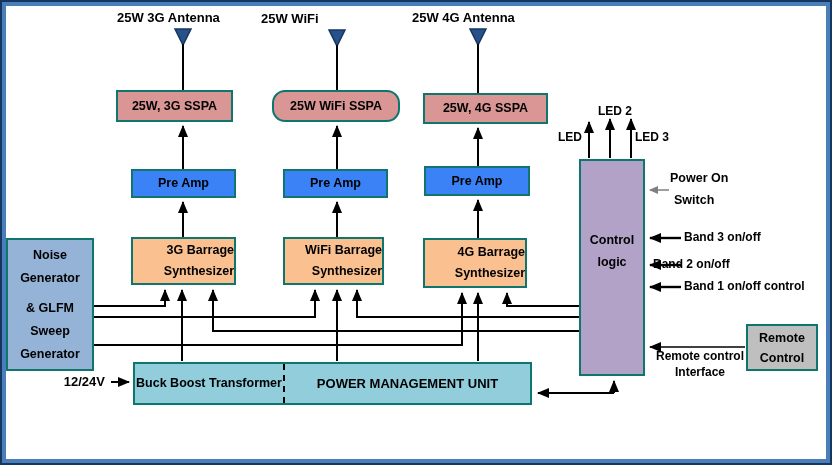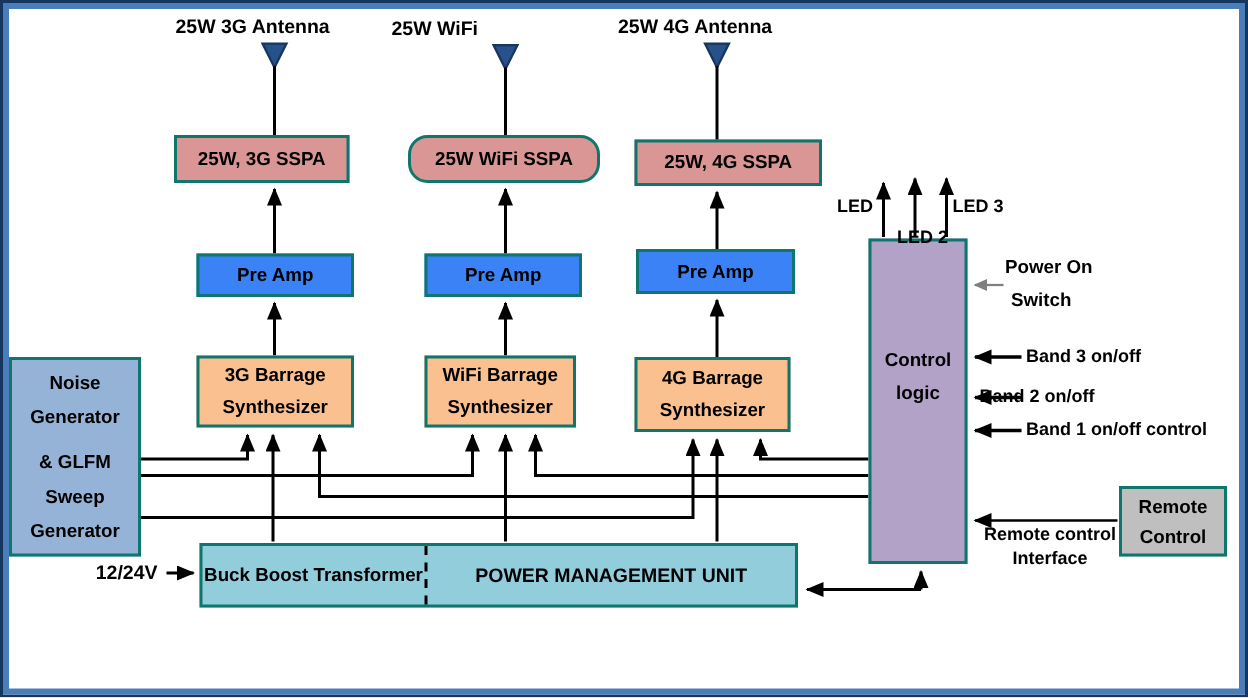--- a/index.html
+++ b/index.html
@@ -11,21 +11,21 @@
   .frame-inner{position:absolute;inset:2px;border:4px solid #4a7ebb;pointer-events:none;z-index:10;}
   svg.wires{position:absolute;left:0;top:0;z-index:1;}
   .blk{
     position:absolute;box-sizing:border-box;border:2px solid #0f766e;
     display:flex;align-items:center;justify-content:center;
     font-weight:bold;font-size:12.5px;color:#000;text-align:center;z-index:2;
     line-height:1.2;
   }
   .sspa{background:#d99694;}
   .pre{background:#3b82f6;}
-  .syn{background:#fac090;flex-direction:column;line-height:21px;}
+  .syn{background:#fac090;flex-direction:column;line-height:21px;align-items:flex-end;}
   .noise{background:#95b3d7;display:block;padding-top:4px;line-height:23px;}
   .noise .gap{margin-top:7px;}
   .pmu{background:#92cddc;padding:0;}
   .pmu-left{width:150px;height:100%;display:flex;align-items:center;justify-content:center;border-right:2px dashed #000;box-sizing:border-box;}
   .pmu-right{flex:1;height:100%;display:flex;align-items:center;justify-content:center;font-size:13px;text-align:right;}
   .ctrl{background:#b3a2c7;display:block;padding-top:68px;line-height:22px;}
   .remote{background:#bfbfbf;flex-direction:column;line-height:20px;}
   .lbl{position:absolute;font-weight:bold;font-size:12.5px;color:#000;white-space:nowrap;z-index:3;}
   .lbl.small{font-size:12px;}
 </style>
@@ -150,21 +150,21 @@
   <div class="blk remote" style="left:746px;top:324px;width:72px;height:47px;">
     <span>Remote</span>
     <span>Control</span>
   </div>
 
   <div class="lbl" style="left:117px;top:10px;font-size:13px;">25W 3G Antenna</div>
   <div class="lbl" style="left:261px;top:11px;font-size:13px;">25W WiFi</div>
   <div class="lbl" style="left:412px;top:10px;font-size:13px;">25W 4G Antenna</div>
 
   <div class="lbl small" style="left:556px;top:130px;width:26px;text-align:right;">LED</div>
-  <div class="lbl small" style="left:598px;top:104px;margin-top:47px;">LED 2</div>
+  <div class="lbl small" style="left:598px;top:104px;">LED 2</div>
   <div class="lbl small" style="left:635px;top:130px;">LED 3</div>
 
   <div class="lbl" style="left:670px;top:171px;">Power On</div>
   <div class="lbl" style="left:674px;top:193px;">Switch</div>
 
   <div class="lbl small" style="left:684px;top:230px;">Band 3 on/off</div>
   <div class="lbl small" style="left:653px;top:257px;">Band 2 on/off</div>
   <div class="lbl small" style="left:684px;top:279px;">Band 1 on/off control</div>
 
   <div class="lbl small" style="left:656px;top:349px;">Remote control</div>

